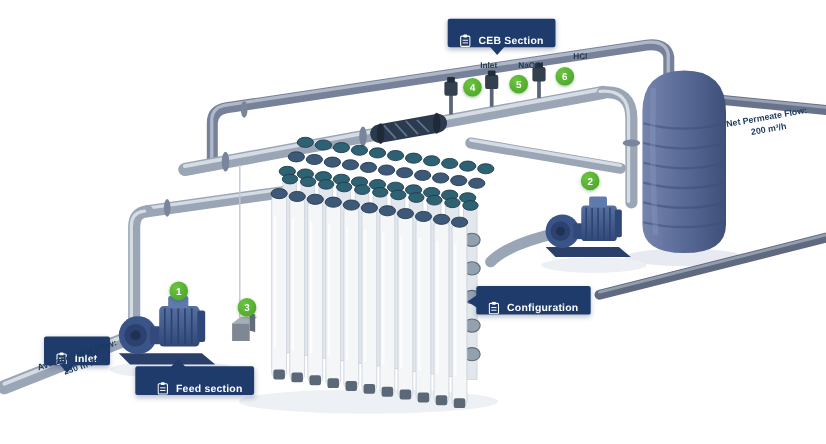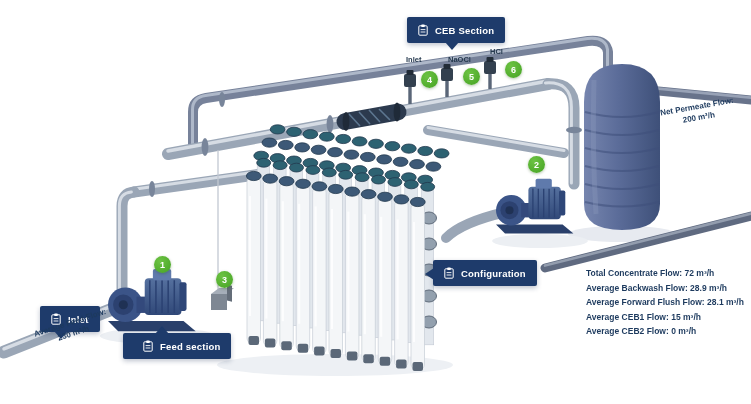--- a/index.html
+++ b/index.html
@@ -2,39 +2,39 @@
 <html><head>
 <meta charset="utf-8">
 <style>
   html,body{margin:0;padding:0;background:#fff;}
   #stage{
     position:relative;width:751px;height:404px;background:#ffffff;overflow:hidden;
     font-family:"Liberation Sans",sans-serif;
   }
   #scene{position:absolute;left:0;top:0;}
   .btn{
-    position:absolute;height:26px;display:flex;align-items:center;gap:7px;
+    position:absolute;height:26px;display:flex;align-items:flex-end;gap:7px;
     padding:0 11px;background:#1e3b6b;color:#fff;font-size:9.5px;font-weight:bold;
     letter-spacing:.2px;border-radius:2px;box-shadow:0 2px 5px rgba(20,40,80,.28);
     white-space:nowrap;cursor:pointer;
   }
   .btn .clip{flex:0 0 auto;display:block;}
   .arrow-down{position:absolute;bottom:-7px;width:0;height:0;
     border-left:7px solid transparent;border-right:7px solid transparent;border-top:8px solid #1e3b6b;}
   .arrow-up{position:absolute;top:-7px;width:0;height:0;
     border-left:7px solid transparent;border-right:7px solid transparent;border-bottom:8px solid #1e3b6b;}
   .arrow-left{position:absolute;left:-8px;top:8px;width:0;height:0;
     border-top:6px solid transparent;border-bottom:6px solid transparent;border-right:9px solid #1e3b6b;}
   .badge{
     position:absolute;width:17px;height:17px;border-radius:50%;
     background:radial-gradient(circle at 35% 30%, #6cc243, #45a323);
     color:#fff;font-size:9px;font-weight:bold;display:flex;align-items:center;justify-content:center;
     box-shadow:0 1px 3px rgba(40,90,20,.35);cursor:pointer;
   }
-  .chem-label{position:absolute;font-size:7.5px;font-weight:bold;color:#25394e;text-align:left;}
+  .chem-label{position:absolute;font-size:7.5px;font-weight:bold;color:#25394e;text-align:right;}
   .flow-label{position:absolute;font-size:8px;font-weight:bold;color:#1d3a5e;text-align:center;line-height:1.35;}
   .flow-label .t,.flow-label .v{display:block;}
   #feed-flow{transform:rotate(-18deg);}
   #permeate-flow{transform:rotate(-10deg);}
   #stats{position:absolute;left:586px;top:268px;font-size:8.5px;font-weight:bold;color:#1d3a5e;}
   #stats .stat{margin-bottom:4.5px;white-space:nowrap;}
 </style>
 </head>
 <body>
 
@@ -316,21 +316,14 @@
 
   <div class="flow-label" id="feed-flow" style="left:24px;top:318px;width:96px;">
     <span class="t">Average Feed Flow:</span>
     <span class="v">230 m³/h</span>
   </div>
   <div class="flow-label" id="permeate-flow" style="left:648px;top:102px;width:100px;">
     <span class="t">Net Permeate Flow:</span>
     <span class="v">200 m³/h</span>
   </div>
 
-  <div id="stats">
-    <div class="stat">Total Concentrate Flow: 72 m³/h</div>
-    <div class="stat">Average Backwash Flow: 28.9 m³/h</div>
-    <div class="stat">Average Forward Flush Flow: 28.1 m³/h</div>
-    <div class="stat">Average CEB1 Flow: 15 m³/h</div>
-    <div class="stat">Average CEB2 Flow: 0 m³/h</div>
-  </div>
 
 </div>
 
 </body></html>

